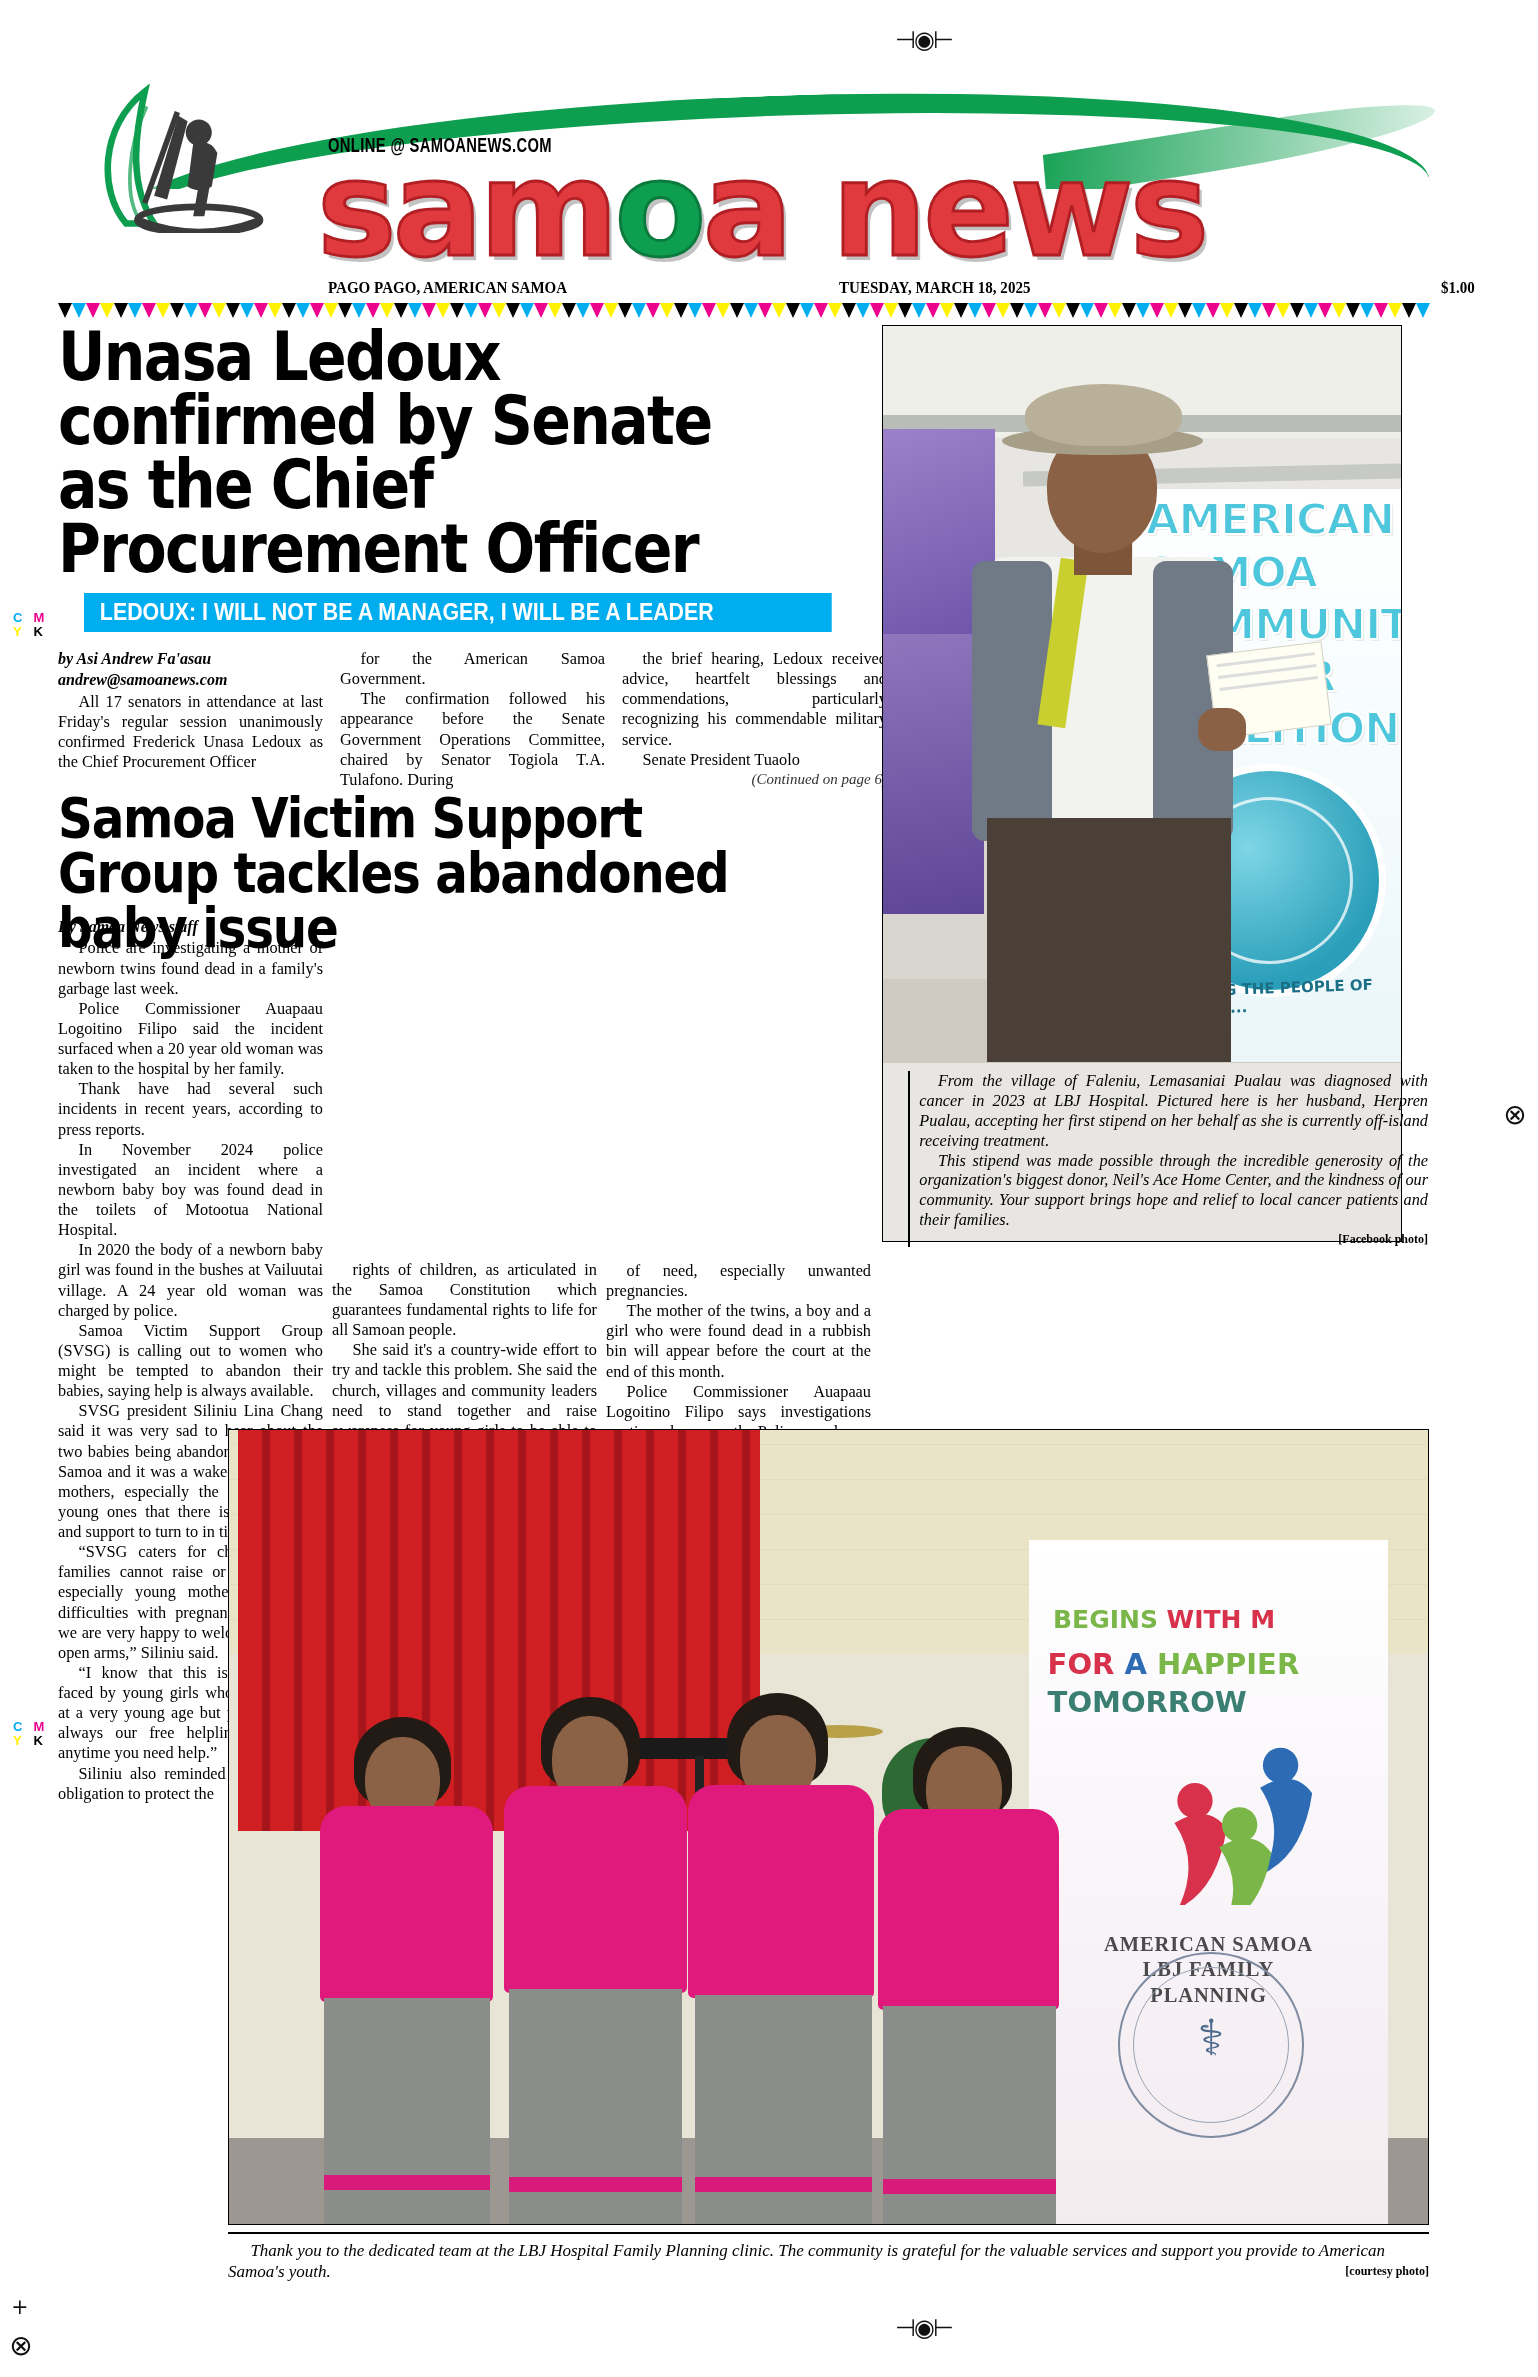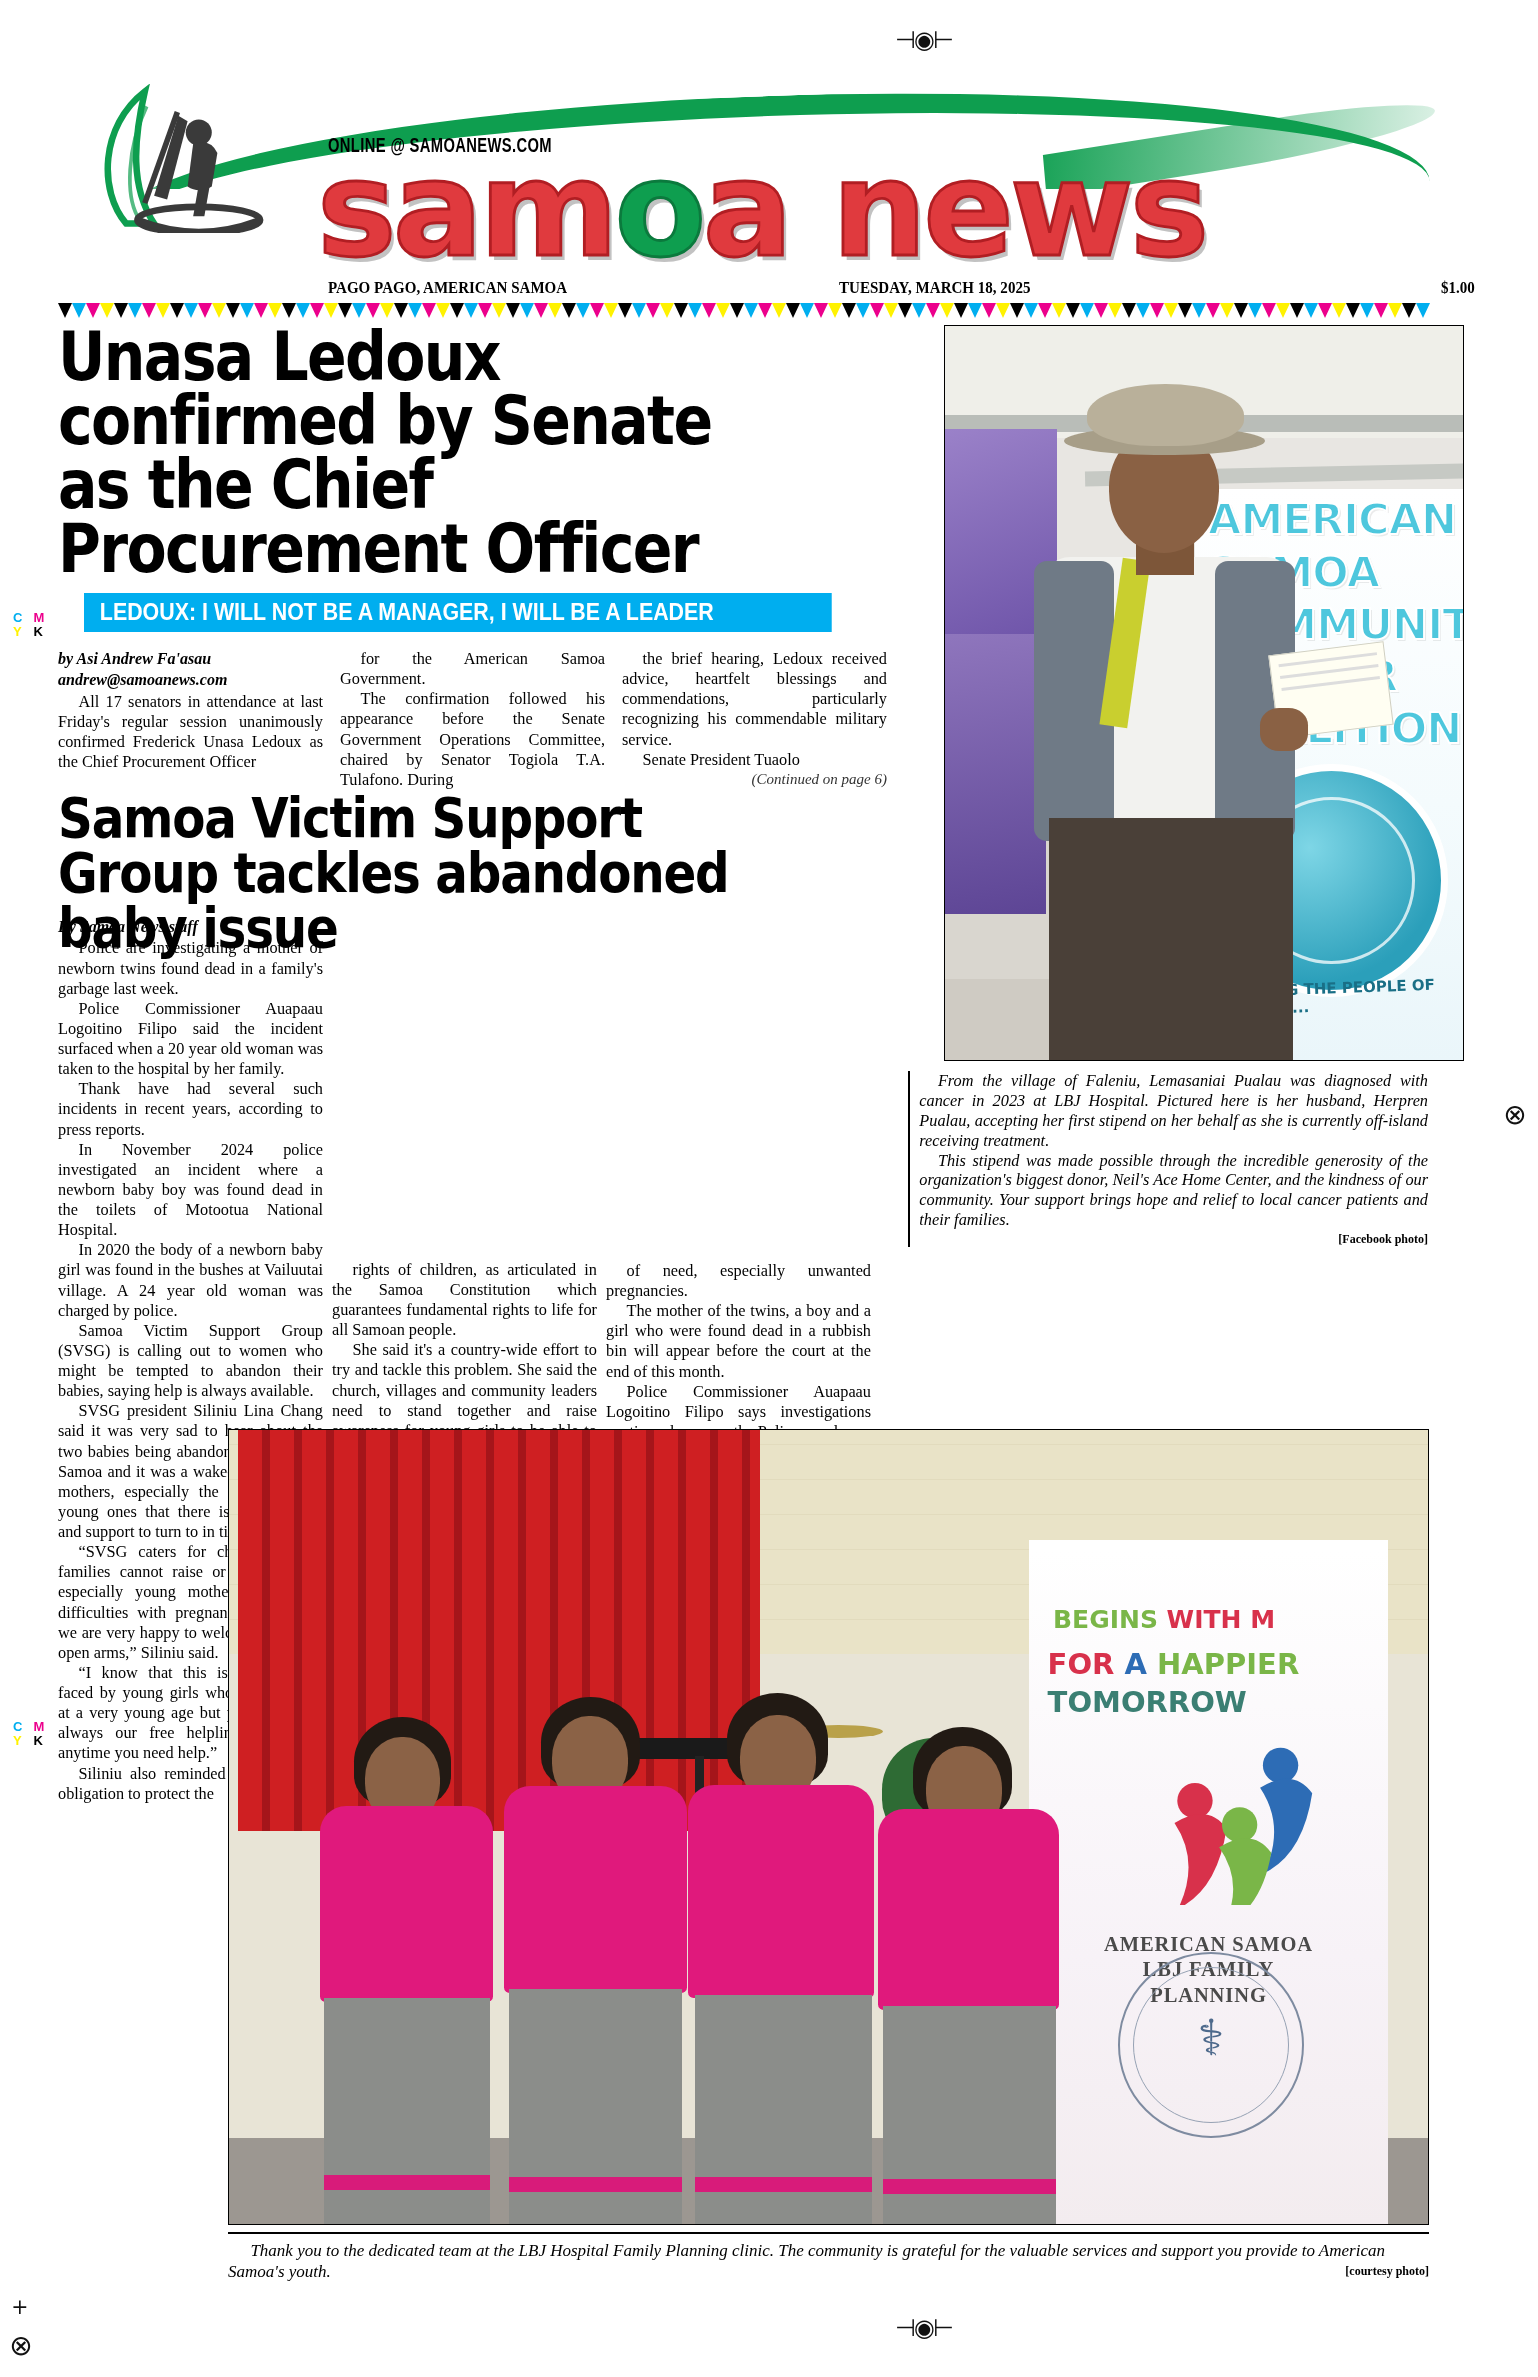--- a/index.html
+++ b/index.html
@@ -123,21 +123,21 @@
   p.body {
     font-size: 16.3px; line-height: 1.235; text-align: justify;
     text-indent: 20.5px; hyphens: none;
   }
   .cont {
     font-style: italic; font-size: 15px; text-align: right; color: #333; margin-top: 0.9px;
   }
 
   
   .photo1 {
-    position: absolute; left: 886px; top: 0px; width: 520px; height: 736px;
+    position: absolute; left: 824px; top: 0px; width: 520px; height: 917px;
     border: 1.9px solid #000; overflow: hidden;
   }
   .cap1 {
     position: absolute; left: 850px; top: 746px; width: 520px;
     font-style: italic; font-size: 16.3px; line-height: 1.22; text-align: justify;
     border-left: 2.8px solid #000; padding-left: 9.3px;
   }
   .cap1 p { text-indent: 18.6px; }
   .credit { font-style: normal; font-size: 12px; text-align: right; font-weight: bold; margin-top: 1.9px; }
 

